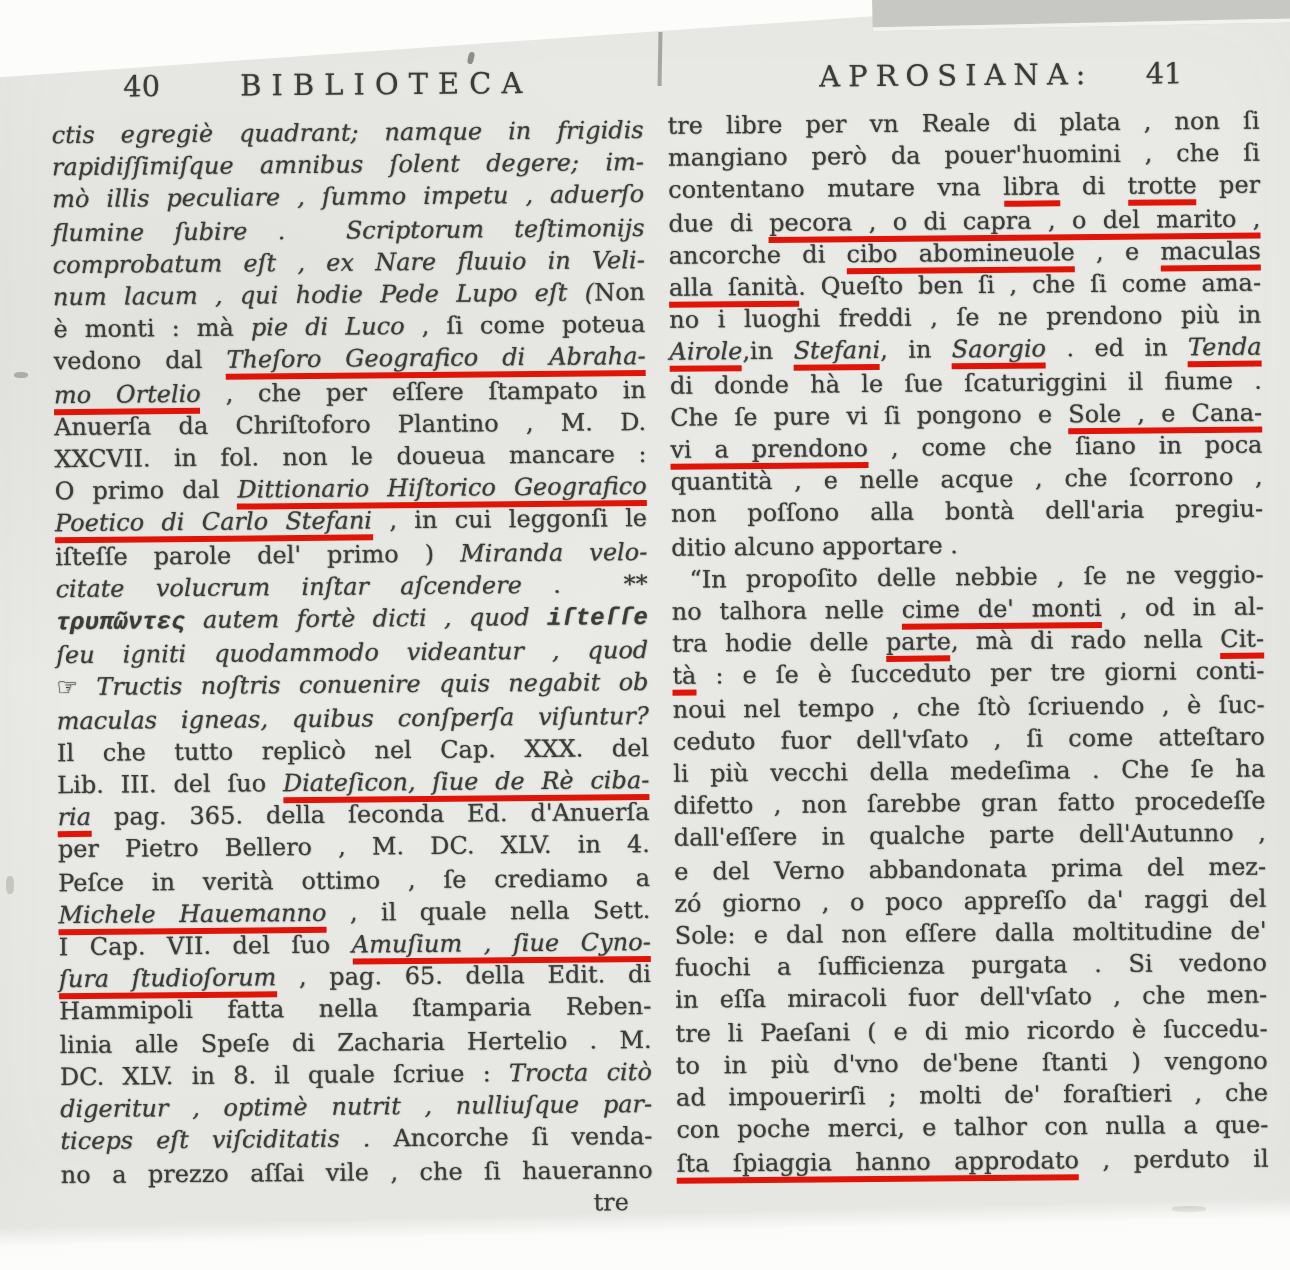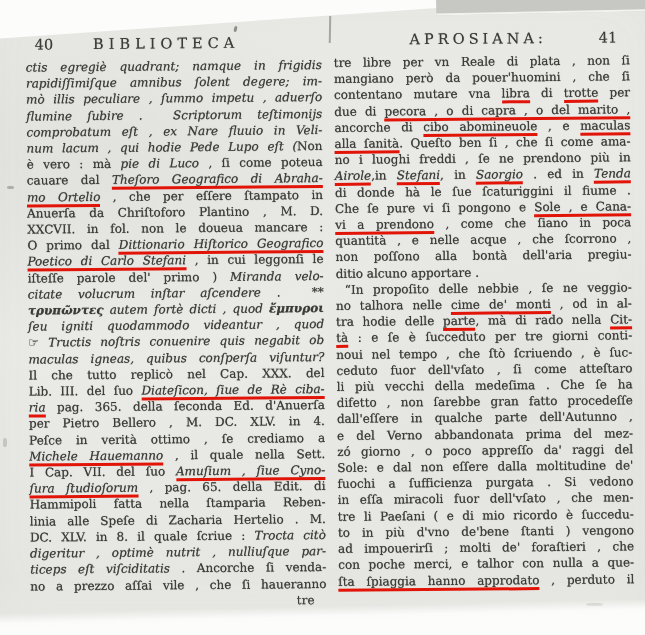--- a/index.html
+++ b/index.html
@@ -48,34 +48,34 @@
   
   .content{position:absolute;inset:0;transform:rotate(-0.5deg);z-index:4;color:var(--ink,#3b3b38);}
   .page{position:absolute;}
   .page-left{left:28px;top:34px;width:296px;}
   .page-right{left:336px;top:32px;width:296px;}
   .header{
     display:flex;align-items:baseline;height:18px;
     font-size:14.5px;color:#38383­6;
     text-shadow:0 0 .7px rgba(55,55,52,.65);
   }
-  .page-left .header .pnum{margin-left:9px;}
+  .page-left .header .pnum{margin-left:36px;}
   .page-left .header .rtitle{margin-left:40px;letter-spacing:5px;}
   .page-right .header .rtitle{margin-left:76px;letter-spacing:4px;}
-  .page-right .header .pnum{margin-left:52px;}
+  .page-right .header .pnum{margin-left:26px;}
   .col{margin-top:5px;}
   .line{
     font-size:12px;line-height:16.2px;white-space:pre;
     text-align:justify;text-align-last:justify;
     text-shadow:0 0 .7px rgba(58,58,54,.6), .3px .3px .4px rgba(58,58,54,.25);
   }
   .line.end{text-align-last:left;}
   .line.ind{padding-left:9px;}
   .it{font-style:italic;}
-  .gk{font-style:italic;font-weight:bold;}
+  .gk{font-style:italic;font-weight:bold;font-family:Liberation Mono, monospace;}
   .mn{font-family:"DejaVu Sans", sans-serif;}
   .rl{border-bottom:3px solid var(--underline,#e21408);padding-bottom:0px;}
   .catchword{
     font-size:12px;text-align:right;padding-right:12px;margin-top:1px;
     text-shadow:0 0 .7px rgba(58,58,54,.6);
   }
 </style>
 </head>
 <body>
 
@@ -96,30 +96,30 @@
         <span class="pnum">40</span>
         <span class="rtitle">BIBLIOTECA</span>
       </div>
       <div class="col" id="left-col">
           <div class="line"><span class="it">ctis egregiè quadrant; namque in frigidis</span></div>
           <div class="line"><span class="it">rapidiſſimiſque amnibus ſolent degere; im-</span></div>
           <div class="line"><span class="it">mò illis peculiare , ſummo impetu , aduerſo</span></div>
           <div class="line"><span class="it">flumine ſubire .  Scriptorum teſtimonijs</span></div>
           <div class="line"><span class="it">comprobatum eſt , ex Nare fluuio in Veli-</span></div>
           <div class="line"><span class="it">num lacum , qui hodie Pede Lupo eſt (</span><span>Non</span></div>
-          <div class="line"><span>è vero : mà </span><span class="it">pie di Luco</span><span> , ſi come poteua</span></div>
-          <div class="line"><span>cauare dal </span><span class="it rl">Theſoro Geografico di Abraha-</span></div>
+          <div class="line"><span>è monti : mà </span><span class="it">pie di Luco</span><span> , ſi come poteua</span></div>
+          <div class="line"><span>vedono dal </span><span class="it rl">Theſoro Geografico di Abraha-</span></div>
           <div class="line"><span class="it rl">mo Ortelio</span><span> , che per eſſere ſtampato in</span></div>
           <div class="line"><span>Anuerſa da Chriſtoforo Plantino , M. D.</span></div>
           <div class="line"><span>XXCVII. in fol. non le doueua mancare :</span></div>
           <div class="line"><span>O primo dal </span><span class="it rl">Dittionario Hiſtorico Geografico</span></div>
           <div class="line"><span class="it rl">Poetico di Carlo Stefani</span><span> , in cui leggonſi le</span></div>
           <div class="line"><span>iſteſſe parole del' primo ) </span><span class="it">Miranda velo-</span></div>
           <div class="line"><span class="it">citate volucrum inſtar aſcendere</span><span> .  **</span></div>
-          <div class="line"><span class="gk">τρυπῶντες</span><span class="it"> autem fortè dicti , quod </span><span class="gk">ἔμπυροι</span></div>
+          <div class="line"><span class="gk">τρυπῶντες</span><span class="it"> autem fortè dicti , quod </span><span class="gk">iſteſſe</span></div>
           <div class="line"><span class="it">ſeu igniti quodammodo videantur , quod</span></div>
           <div class="line"><span class="mn">☞ </span><span class="it">Tructis noſtris conuenire quis negabit ob</span></div>
           <div class="line"><span class="it">maculas igneas, quibus conſperſa viſuntur?</span></div>
           <div class="line"><span>Il che tutto replicò nel Cap. XXX. del</span></div>
           <div class="line"><span>Lib. III. del ſuo </span><span class="it rl">Diateſicon, ſiue de Rè ciba-</span></div>
           <div class="line"><span class="it rl">ria</span><span> pag. 365. della ſeconda Ed. d'Anuerſa</span></div>
           <div class="line"><span>per Pietro Bellero , M. DC. XLV. in 4.</span></div>
           <div class="line"><span>Peſce in verità ottimo , ſe crediamo a</span></div>
           <div class="line"><span class="it rl">Michele Hauemanno</span><span> , il quale nella Sett.</span></div>
           <div class="line"><span>I Cap. VII. del ſuo </span><span class="it rl">Amuſium , ſiue Cyno-</span></div>

